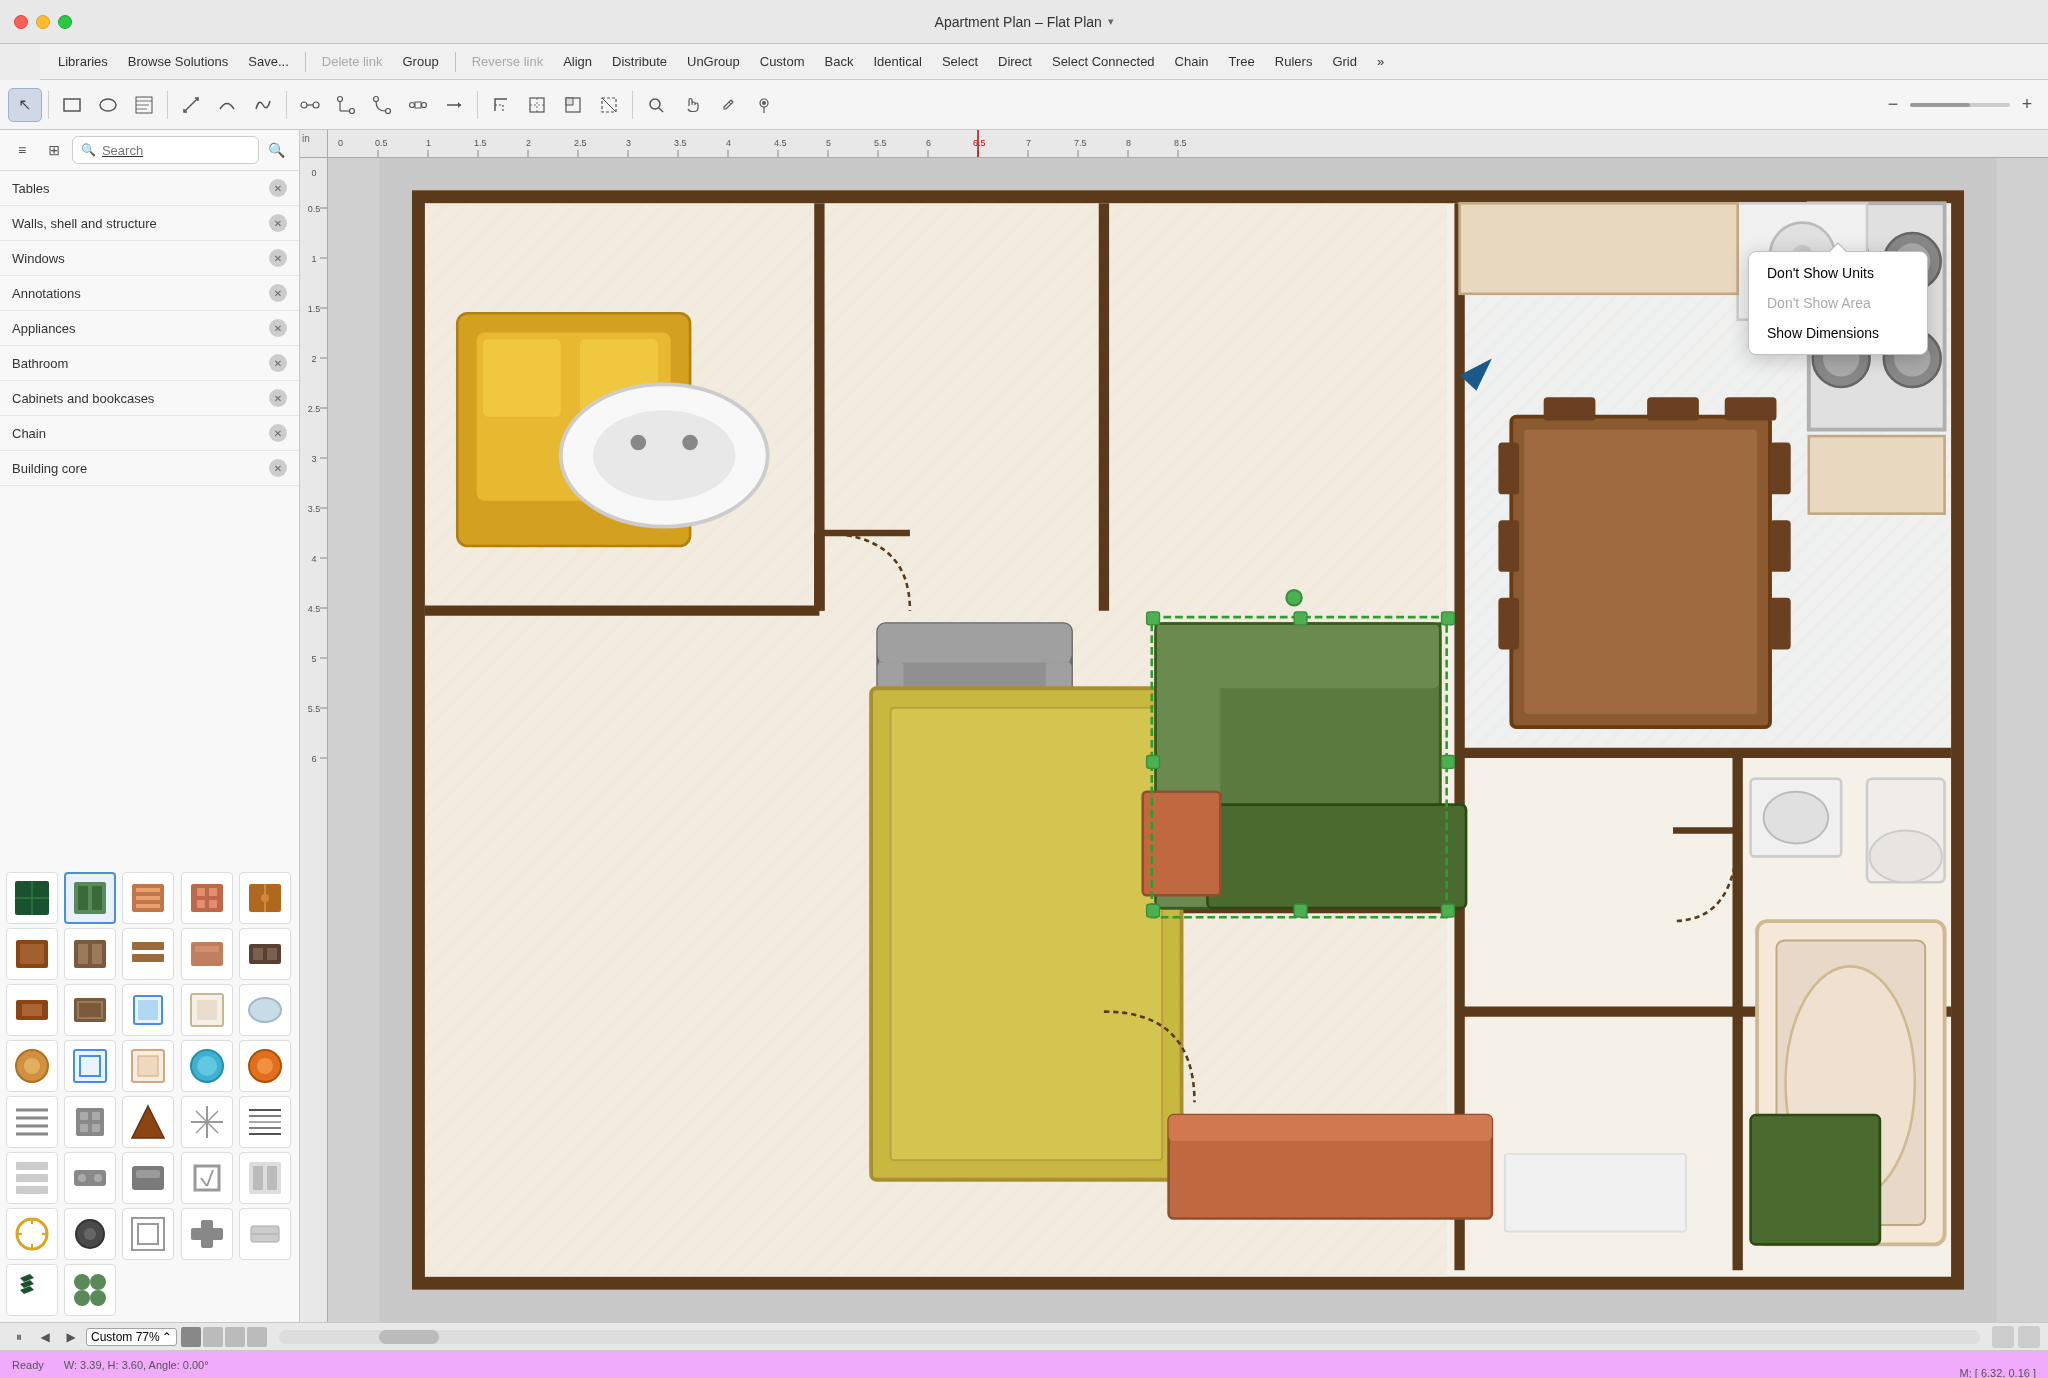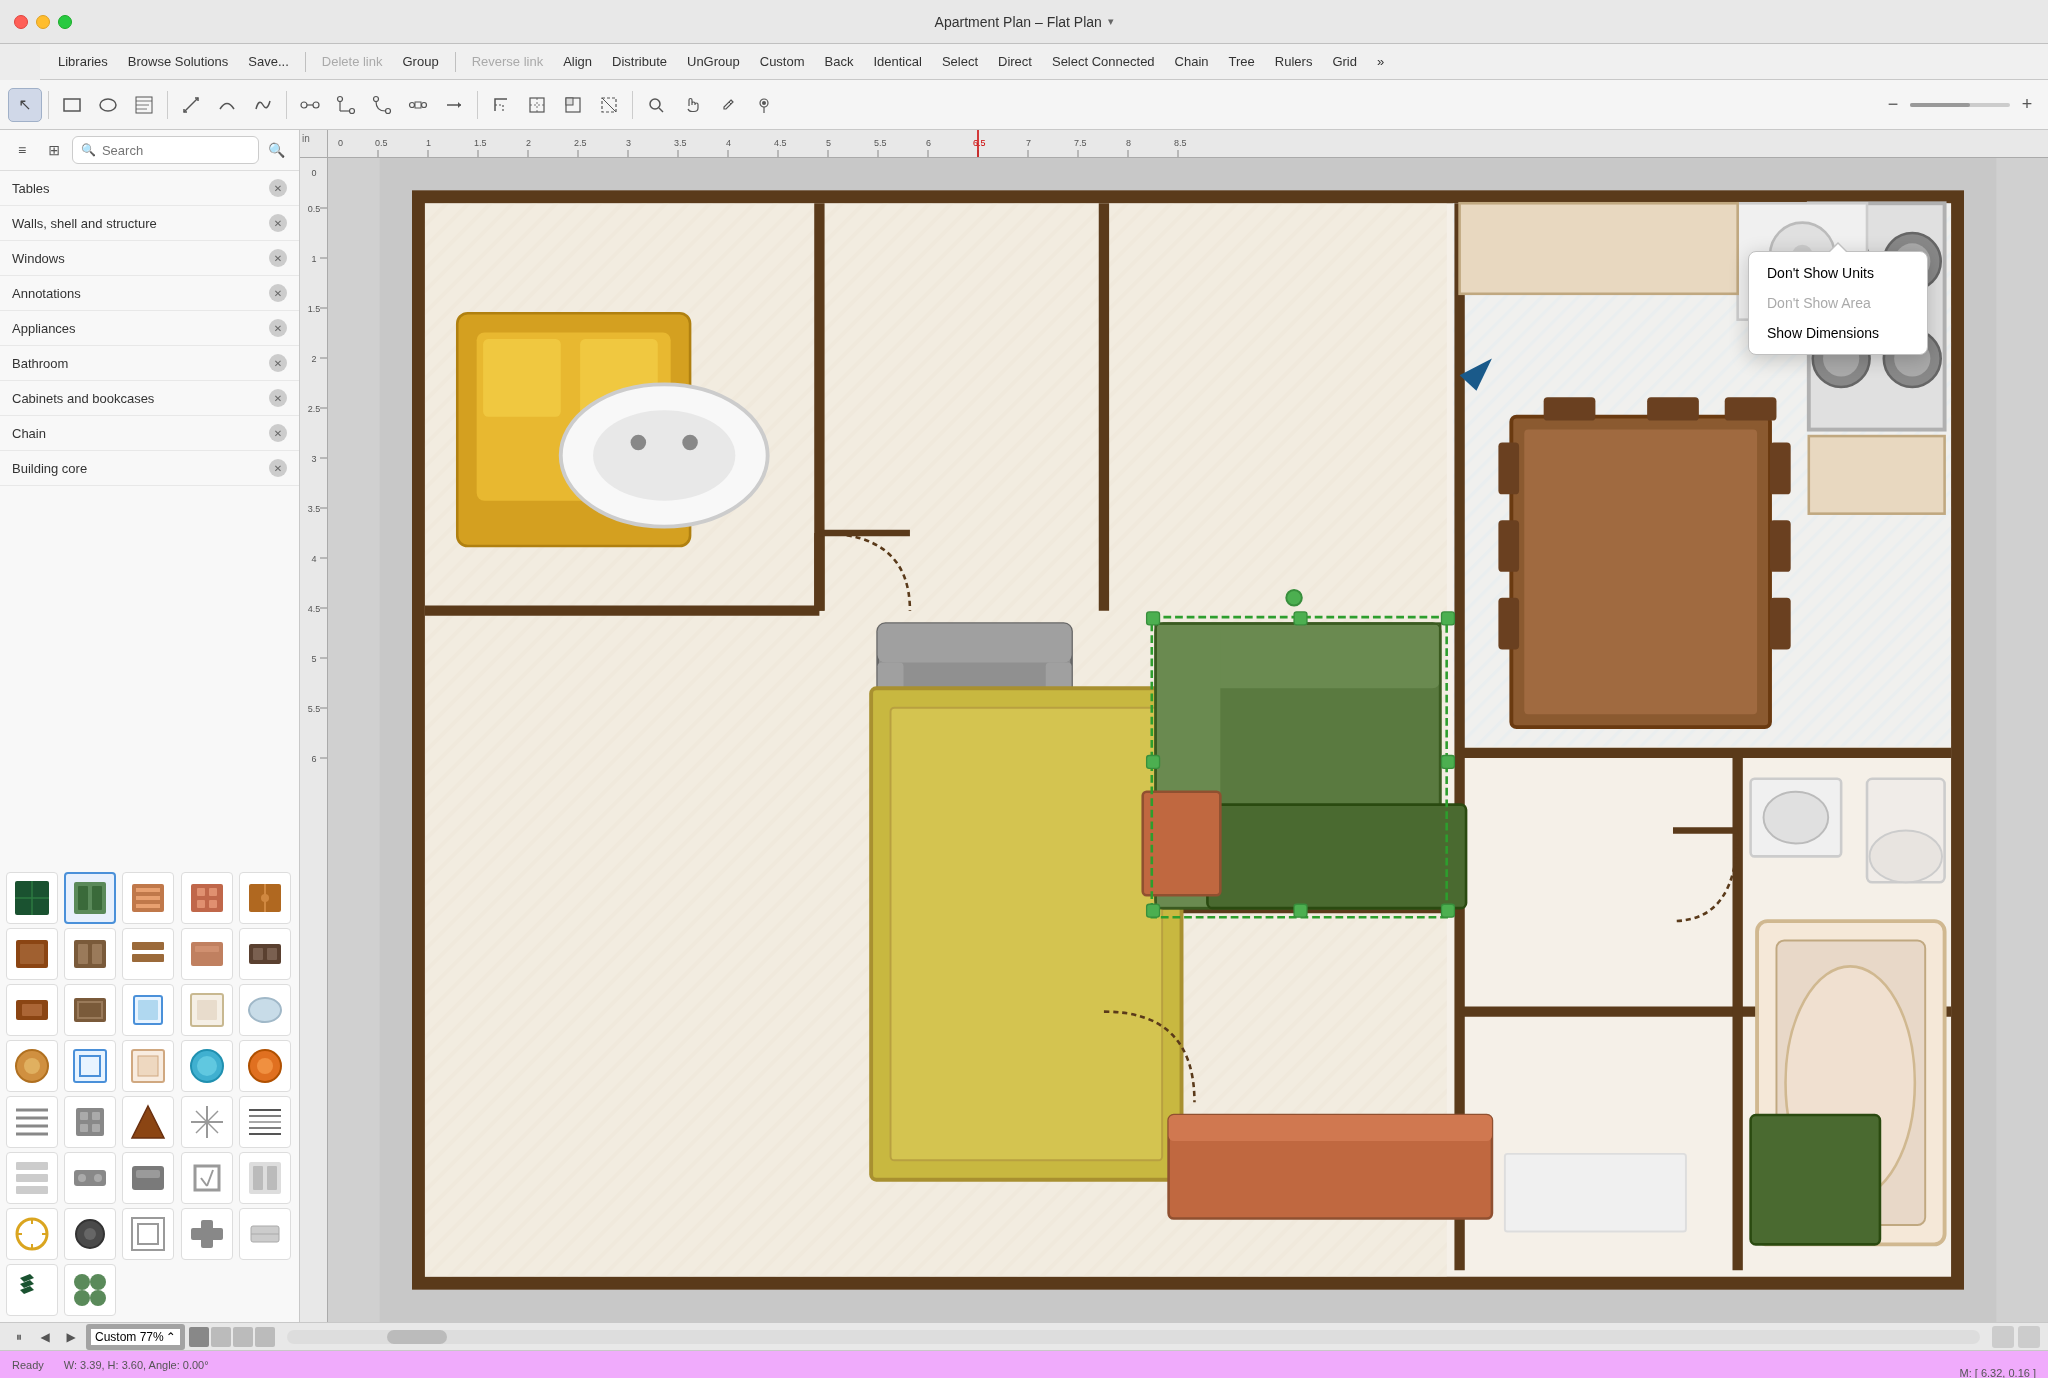--- a/index.html
+++ b/index.html
@@ -104,21 +104,21 @@
       background: #fff;
       border: 1px solid #ccc;
       border-radius: 6px;
       display: flex;
       align-items: center;
       padding: 0 8px;
       gap: 6px;
     }
     .search-box input {
       border: none; outline: none; background: transparent;
-      font-size: 13px; color: #333; width: 100%;
+      font-size: 13px; color: #333; width: 100%; text-decoration: underline;
     }
     .search-box .search-icon { color: #999; font-size: 12px; }
 
     #sidebar-list { flex: 1; overflow-y: auto; }
     .sidebar-category {
       display: flex;
       align-items: center;
       justify-content: space-between;
       padding: 8px 12px;
       border-bottom: 1px solid #e8e8e8;
@@ -245,21 +245,21 @@
       gap: 4px;
     }
     .page-nav-btn {
       width: 22px; height: 20px;
       display: flex; align-items: center; justify-content: center;
       font-size: 12px; color: #555; cursor: pointer;
       border-radius: 3px;
     }
     .zoom-selector {
       display: flex; align-items: center; gap: 2px;
-      background: #fff; border: 5px solid #a3a3a3; border-radius: 3px;
+      background: #fff; border: 1px solid #a3a3a3; border-radius: 3px;
       padding: 1px 4px; font-size: 12px; cursor: pointer;
     }
     .view-buttons { display: flex; gap: 2px; }
     .view-btn { width: 20px; height: 20px; background: #bbb; border-radius: 2px; cursor: pointer; }
     .view-btn.active { background: #888; }
     .scrollbar-h { flex: 1; height: 14px; background: #ddd; border-radius: 7px; margin: 0 8px; }
     .scrollbar-thumb { width: 60px; height: 14px; background: #bbb; border-radius: 7px; margin-left: 100px; }
 
     
     #fp-svg { width: 100%; height: 100%; }

